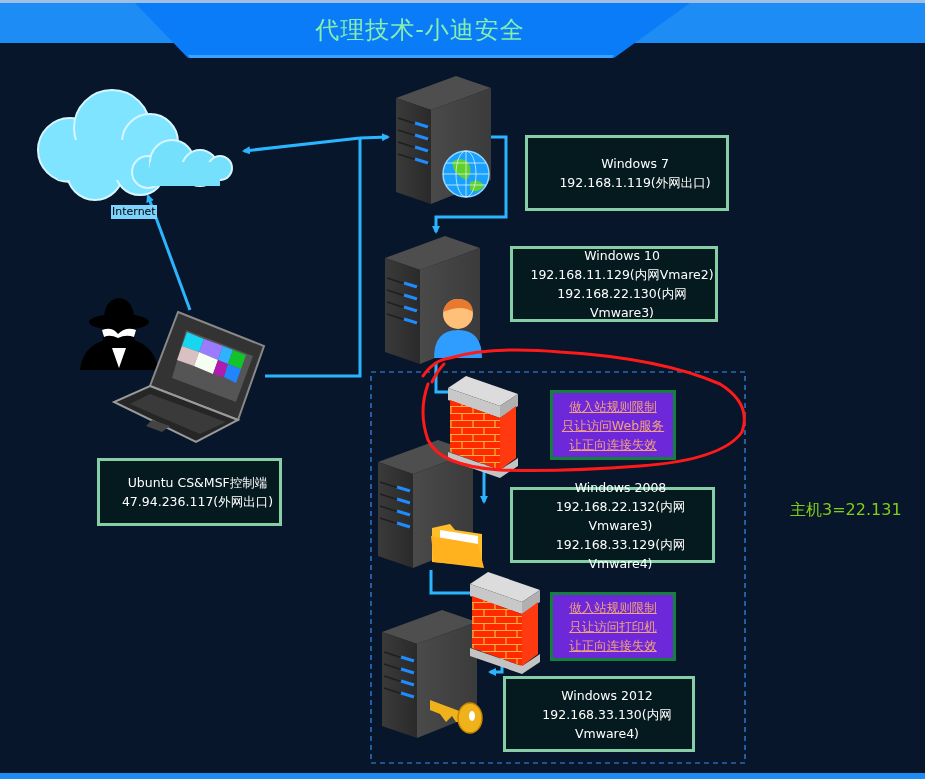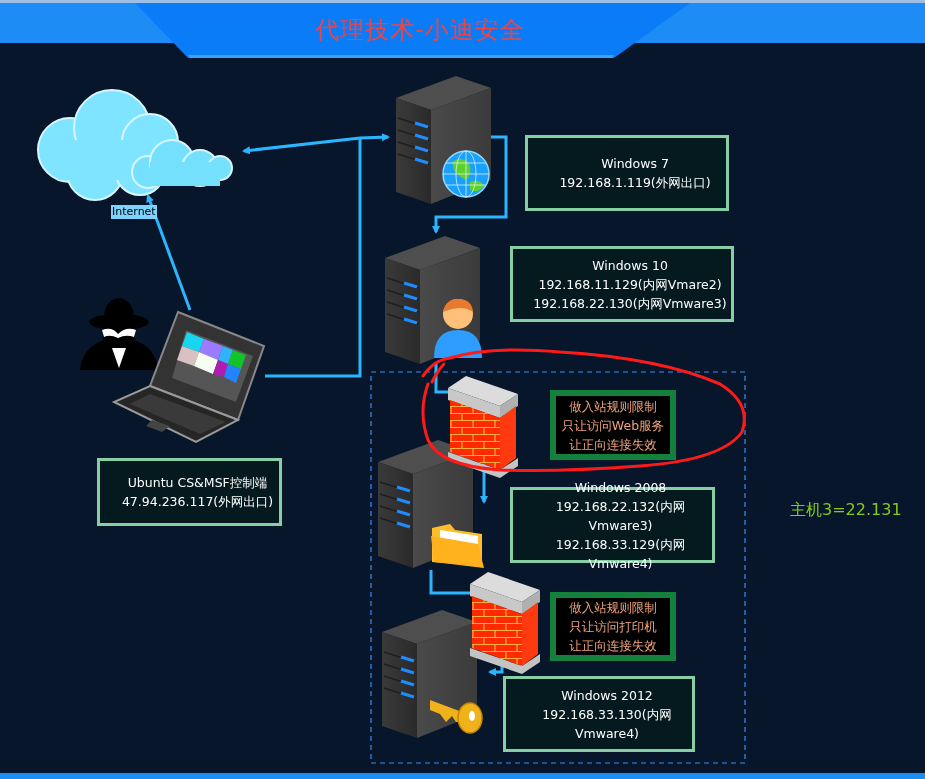--- a/index.html
+++ b/index.html
@@ -1,20 +1,20 @@
 <!DOCTYPE html>
 <html><head>
 <meta charset="utf-8">
 <style>
   html, body { margin: 0; padding: 0; }
   body { width: 925px; height: 779px; background: #07162b; position: relative; overflow: hidden; font-family: "DejaVu Sans", sans-serif; }
   #canvas { position: absolute; left: 0; top: 0; width: 925px; height: 779px; }
   .info-box { position: absolute; border: 3px solid #86cfa6; background: #051a1f; color: #ffffff; font-size: 12.5px; line-height: 19px; text-align: center; box-sizing: border-box; display: flex; flex-direction: column; justify-content: center; align-items: center; padding-left: 16px; }
-  .rule-box { position: absolute; border: 6px solid #15803d; background: #000000; color: #f2a37a; font-size: 12.5px; line-height: 19px; text-align: center; box-sizing: border-box; display: flex; flex-direction: column; justify-content: center; align-items: center; }
-  .title { position: absolute; left: 230px; top: 12px; width: 380px; height: 36px; color: #ef4444; font-size: 24px; text-align: center; line-height: 36px; letter-spacing: 1px; }
+  .rule-box { position: absolute; border: 3px solid #15803d; background: #6d28d9; color: #f2a37a; font-size: 12.5px; line-height: 19px; text-align: center; box-sizing: border-box; display: flex; flex-direction: column; justify-content: center; align-items: center; text-decoration: underline; }
+  .title { position: absolute; left: 230px; top: 12px; width: 380px; height: 36px; color: #86efac; font-size: 24px; text-align: center; line-height: 36px; letter-spacing: 1px; }
   .internet-label { position: absolute; left: 111px; top: 205px; background: #7dd3fc; color: #000; font-size: 11px; padding: 0 1px; line-height: 14px; }
   .note { position: absolute; left: 766px; top: 500px; color: #84cc16; font-size: 16px; margin-left: 24px; }
 </style>
 </head>
 <body>
 
 <svg id="canvas" viewBox="0 0 925 779" xmlns="http://www.w3.org/2000/svg">
   <defs>
     <marker id="arrow" markerWidth="8" markerHeight="8" refX="6" refY="4" orient="auto" markerUnits="userSpaceOnUse">
       <path d="M0,0 L8,4 L0,8 z" fill="#2bb5ff"></path>
@@ -220,21 +220,21 @@
 <div class="info-box" style="left:97px; top:458px; width:185px; height:68px;">
   <div>Ubuntu CS&amp;MSF控制端</div>
   <div>47.94.236.117(外网出口)</div>
 </div>
 
 <div class="info-box" style="left:525px; top:135px; width:204px; height:76px;">
   <div>Windows 7</div>
   <div>192.168.1.119(外网出口)</div>
 </div>
 
-<div class="info-box" style="left:510px; top:246px; width:224px; height:76px;align-items:center;">
+<div class="info-box" style="left:510px; top:246px; width:208px; height:76px;align-items:center;">
   <div>Windows 10</div>
   <div>192.168.11.129(内网Vmare2)</div>
   <div>192.168.22.130(内网Vmware3)</div>
 </div>
 
 <div class="info-box" style="left:510px; top:487px; width:205px; height:76px;">
   <div>Windows 2008</div>
   <div>192.168.22.132(内网Vmware3)</div>
   <div>192.168.33.129(内网Vmware4)</div>
 </div>

